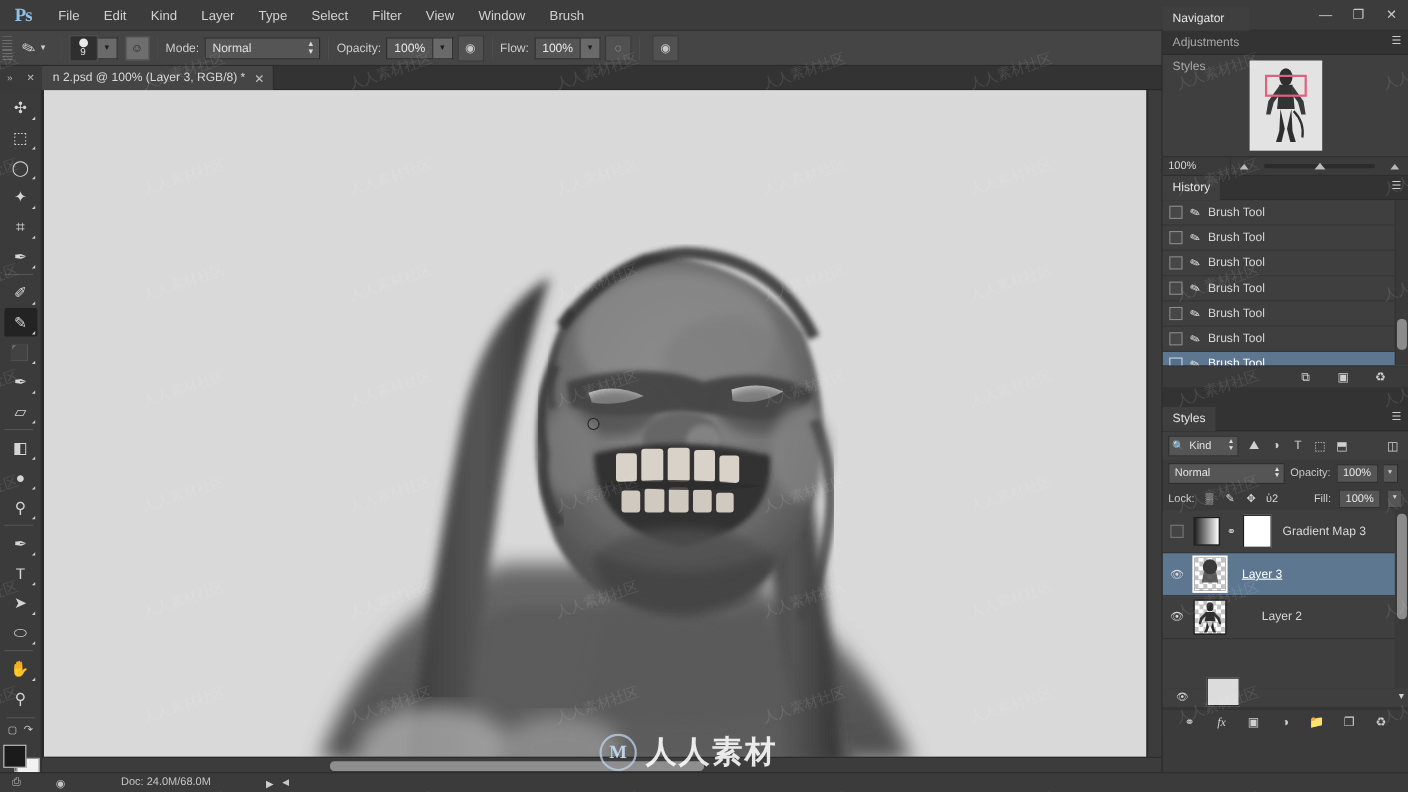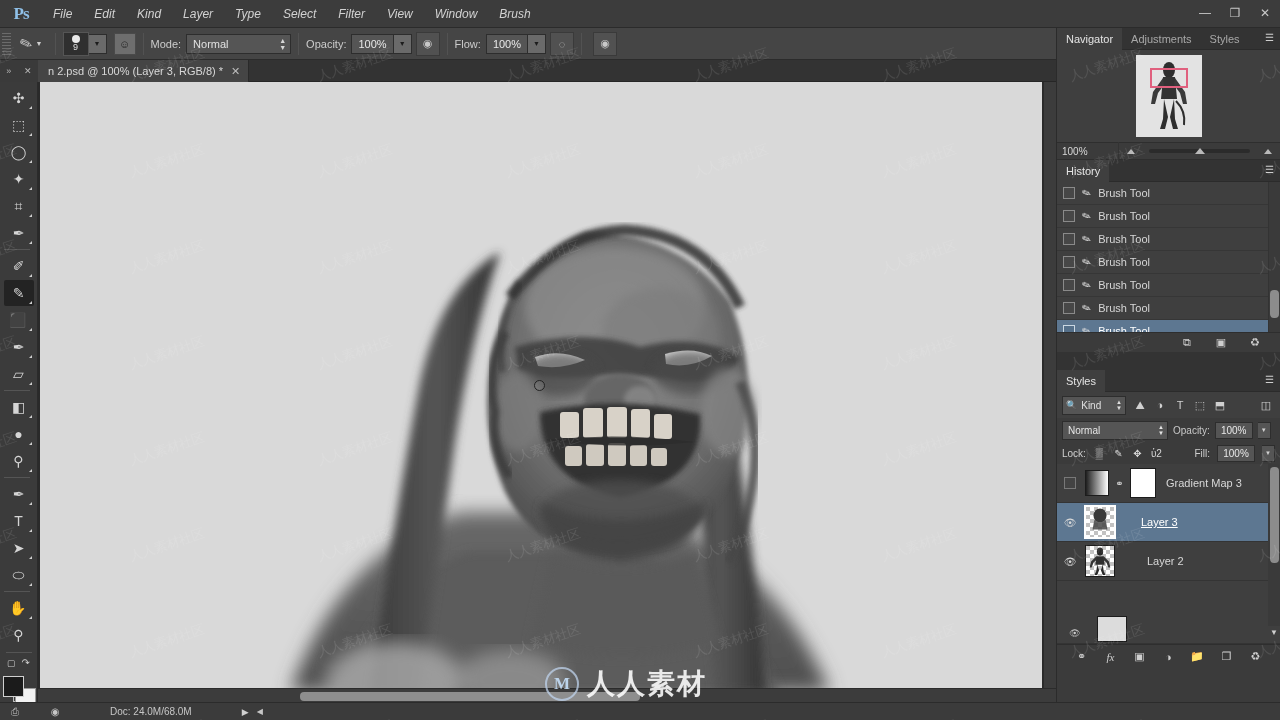--- a/index.html
+++ b/index.html
@@ -18,21 +18,21 @@
     position:absolute; left:0; top:0; width:1280px; height:28px;
     background:#3c3c3c; display:flex; align-items:center;
     border-bottom:1px solid #2b2b2b;
   }
   .ps-logo {
     width:42px; height:28px; display:flex; align-items:center; justify-content:center;
     font-weight:bold; font-size:17px; color:#8fc0e8; letter-spacing:-1px;
     font-family:"Liberation Serif", serif;
   }
   .menu-item {
-    padding:5px 11px; color:#d2d2d2; font-size:12px; cursor:default;font-style:italic;
+    padding:5px 11px; color:#d2d2d2; font-size:12px; cursor:default;
   }
   .win-controls { position:absolute; right:0; top:0; height:26px; display:flex; }
   .win-btn {
     width:30px; height:26px; display:flex; align-items:center; justify-content:center;
     color:#c8c8c8; font-size:12px;
   }
 
   
   .optionsbar {
     position:absolute; left:0; top:28px; width:1280px; height:32px;
@@ -596,21 +596,21 @@
     <div style="width:10px;"></div>
     <div class="sb-icon">◉</div>
     <div class="sb-doc">Doc: 24.0M/68.0M</div>
     <div class="sb-arrow">▶</div>
     <div style="margin-left:8px;font-size:8px;">◀</div>
   </div>
 
   <div class="rightdock">
 
     <div class="panel-tabs">
-      <div id="nav-tabs" style="display:flex;">
+      <div id="nav-tabs" style="display:flex;flex-direction:column;">
           <div class="p-tab active">Navigator</div>
           <div class="p-tab">Adjustments</div>
           <div class="p-tab">Styles</div>
         </div>
       <div class="p-menu">☰</div>
     </div>
     <div class="nav-body">
       <div class="nav-thumb">
         <svg class="nav-figure" viewBox="0 0 46 72">
           <ellipse cx="23" cy="11" rx="6" ry="8" fill="#2e2e2e"></ellipse>
@@ -750,21 +750,21 @@
             <span style="margin-left: 4px;">Gradient Map 3</span>
           </div>
           <div class="layer-row sel">
             <div class="eye">👁</div>
             <div class="lthumb sel-ring">
               <svg viewBox="0 0 30 32" style="width:100%;height:100%;position:absolute;left:0;top:0;">
   <ellipse cx="15" cy="9" rx="7" ry="7.5" fill="#3a3a3a"></ellipse>
   <path d="M9 13 Q15 20 21 13 L23 24 L7 24 Z" fill="#454545" opacity=".85"></path>
 </svg>
             </div>
-            <span style="margin-left: 20px; text-decoration: underline;">Layer 3</span>
+            <span style="margin-left: 8px; text-decoration: underline;">Layer 3</span>
           </div>
           <div class="layer-row">
             <div class="eye">👁</div>
             <div class="lthumb">
               <svg viewBox="0 0 30 32" style="width:100%;height:100%;position:absolute;left:0;top:0;">
   <ellipse cx="15" cy="6" rx="3.4" ry="4.4" fill="#2a2a2a"></ellipse>
   <path d="M11 11 L19 11 L20 20 L10 20 Z" fill="#2f2f2f"></path>
   <path d="M11 11 L5 17 L4 23 L6 23 L8 18 L12 14 Z" fill="#343434"></path>
   <path d="M19 11 L25 17 L26 23 L24 23 L22 18 L18 14 Z" fill="#343434"></path>
   <path d="M12 20 L11 27 L9 31 L12 31 L14 26 Z" fill="#2a2a2a"></path>

